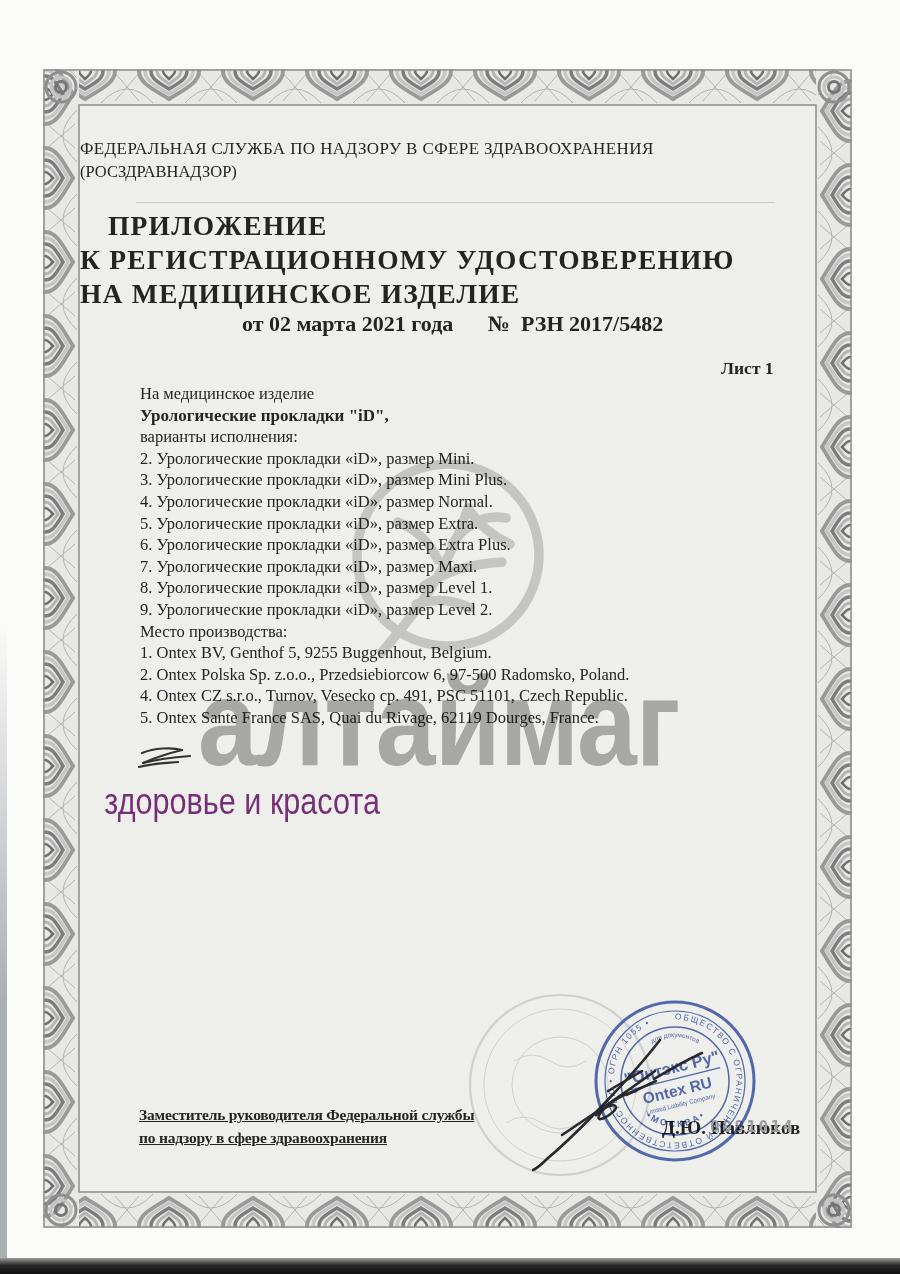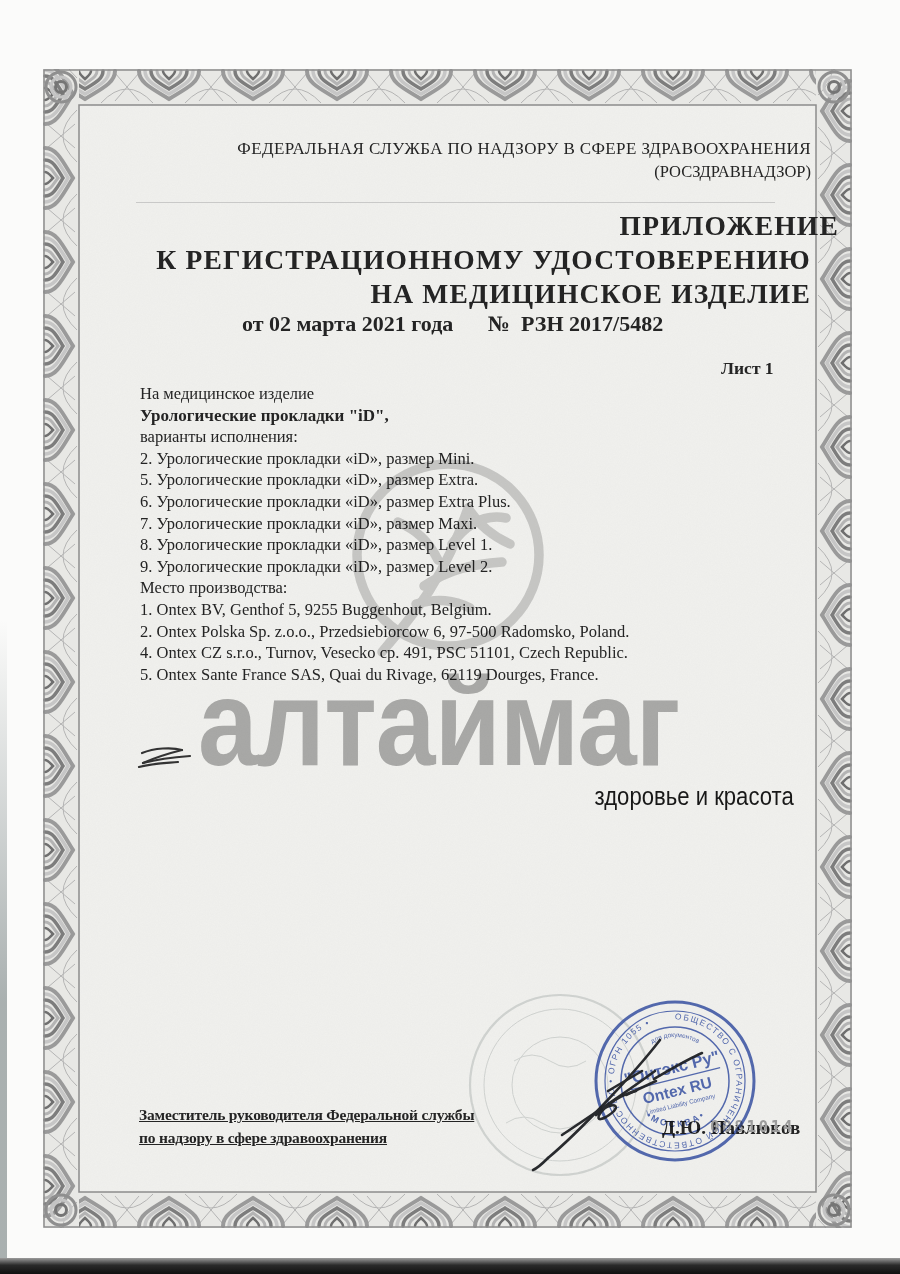--- a/index.html
+++ b/index.html
@@ -3,21 +3,21 @@
 <meta charset="utf-8">
 <style>
   html,body{margin:0;padding:0;}
   body{width:900px;height:1274px;background:#ffffff;}
   .page{position:relative;width:900px;height:1274px;background:#fbfbfa;overflow:hidden;
         font-family:"Liberation Serif",serif;}
   .paper{position:absolute;left:44px;top:70px;width:807px;height:1157px;background:#f1f1ee;}
   .abs{position:absolute;}
   .t{position:absolute;color:#242424;white-space:nowrap;font-family:"Liberation Serif",serif;}
   .pre{white-space:pre;}
-  .center{left:80px;width:731px;text-align:right;}
+  .center{left:80px;width:731px;text-align:left;}
   .agency1{top:139px;font-size:17px;letter-spacing:.4px;}
   .agency2{top:162px;font-size:16.5px;}
   .divider{position:absolute;top:202px;left:136px;width:639px;height:1px;background:#bcbcbc;opacity:.75;}
   .title{font-weight:bold;font-size:27.5px;letter-spacing:1.2px;}
   .title1{top:210px;padding-left:28px;}
   .title2{top:244px;}
   .title3{top:278px;}
   .dateline{top:311px;font-size:22px;font-weight:bold;}
   .date{left:242px;}
   .num{left:488px;}
@@ -28,21 +28,21 @@
   .signoff{left:139px;font-size:15.5px;font-weight:bold;letter-spacing:-.2px;line-height:22px;text-decoration:underline;}
   .signoff1{top:1104px;}
   .signoff2{top:1127px;}
   .signer{left:662px;top:1117px;font-size:19px;font-weight:bold;}
   .serial{left:710px;top:1117px;font-family:"DejaVu Sans Mono",monospace;font-size:16px;
           color:#9c9c9c;letter-spacing:2.5px;font-weight:bold;}
   .wm{pointer-events:none;mix-blend-mode:multiply;}
   .wm-brand{left:198px;top:662px;font-family:"Liberation Sans",sans-serif;font-weight:bold;
             font-size:122px;line-height:1;color:#a0a0a0;letter-spacing:-1px;
             transform:scaleX(.88);transform-origin:left top;opacity:.8;}
-  .wm-tagline{top:781px;font-family:"Liberation Sans",sans-serif;font-size:26px;color:#000000;opacity:.9;}
+  .wm-tagline{top:781px;font-family:"Liberation Sans",sans-serif;font-size:36px;color:#701a75;opacity:.9;}
   .wm-tagline span{display:inline-block;transform:scaleX(.85);}
   .stamp text{font-family:"Liberation Sans",sans-serif;fill:#4a63b5;}
   .edge-bottom{position:absolute;left:0;right:0;top:1258px;height:16px;
                background:linear-gradient(#9a9a9a,#2a2a2a 45%,#101010);}
   .edge-left{position:absolute;left:0;top:620px;width:7px;height:638px;
              background:linear-gradient(rgba(155,163,163,0),rgba(155,163,163,.85) 60%);}
 </style>
 </head>
 <body>
 
@@ -122,20 +122,22 @@
   <div class="t center title title3">НА МЕДИЦИНСКОЕ ИЗДЕЛИЕ</div>
   <div class="t dateline date">от 02 марта 2021 года</div>
   <div class="t dateline num pre">№  РЗН 2017/5482</div>
   <div class="t sheet">Лист 1</div>
 
   <div class="body-text">
     <div class="line">На медицинское изделие</div>
     <div class="line bold">Урологические прокладки "iD",</div>
     <div class="line">варианты исполнения:</div>
     <div class="line">2. Урологические прокладки «iD», размер Mini.</div>
+    <div class="line">3. Урологические прокладки «iD», размер Mini Plus.</div>
+    <div class="line">4. Урологические прокладки «iD», размер Normal.</div>
     <div class="line">5. Урологические прокладки «iD», размер Extra.</div>
     <div class="line">6. Урологические прокладки «iD», размер Extra Plus.</div>
     <div class="line">7. Урологические прокладки «iD», размер Maxi.</div>
     <div class="line">8. Урологические прокладки «iD», размер Level 1.</div>
     <div class="line">9. Урологические прокладки «iD», размер Level 2.</div>
     <div class="line">Место производства:</div>
     <div class="line">1. Ontex BV, Genthof 5, 9255 Buggenhout, Belgium.</div>
     <div class="line">2. Ontex Polska Sp. z.o.o., Przedsiebiorcow 6, 97-500 Radomsko, Poland.</div>
     <div class="line">4. Ontex CZ s.r.o., Turnov, Vesecko cp. 491, PSC 51101, Czech Republic.</div>
     <div class="line">5. Ontex Sante France SAS, Quai du Rivage, 62119 Dourges, France.</div>

